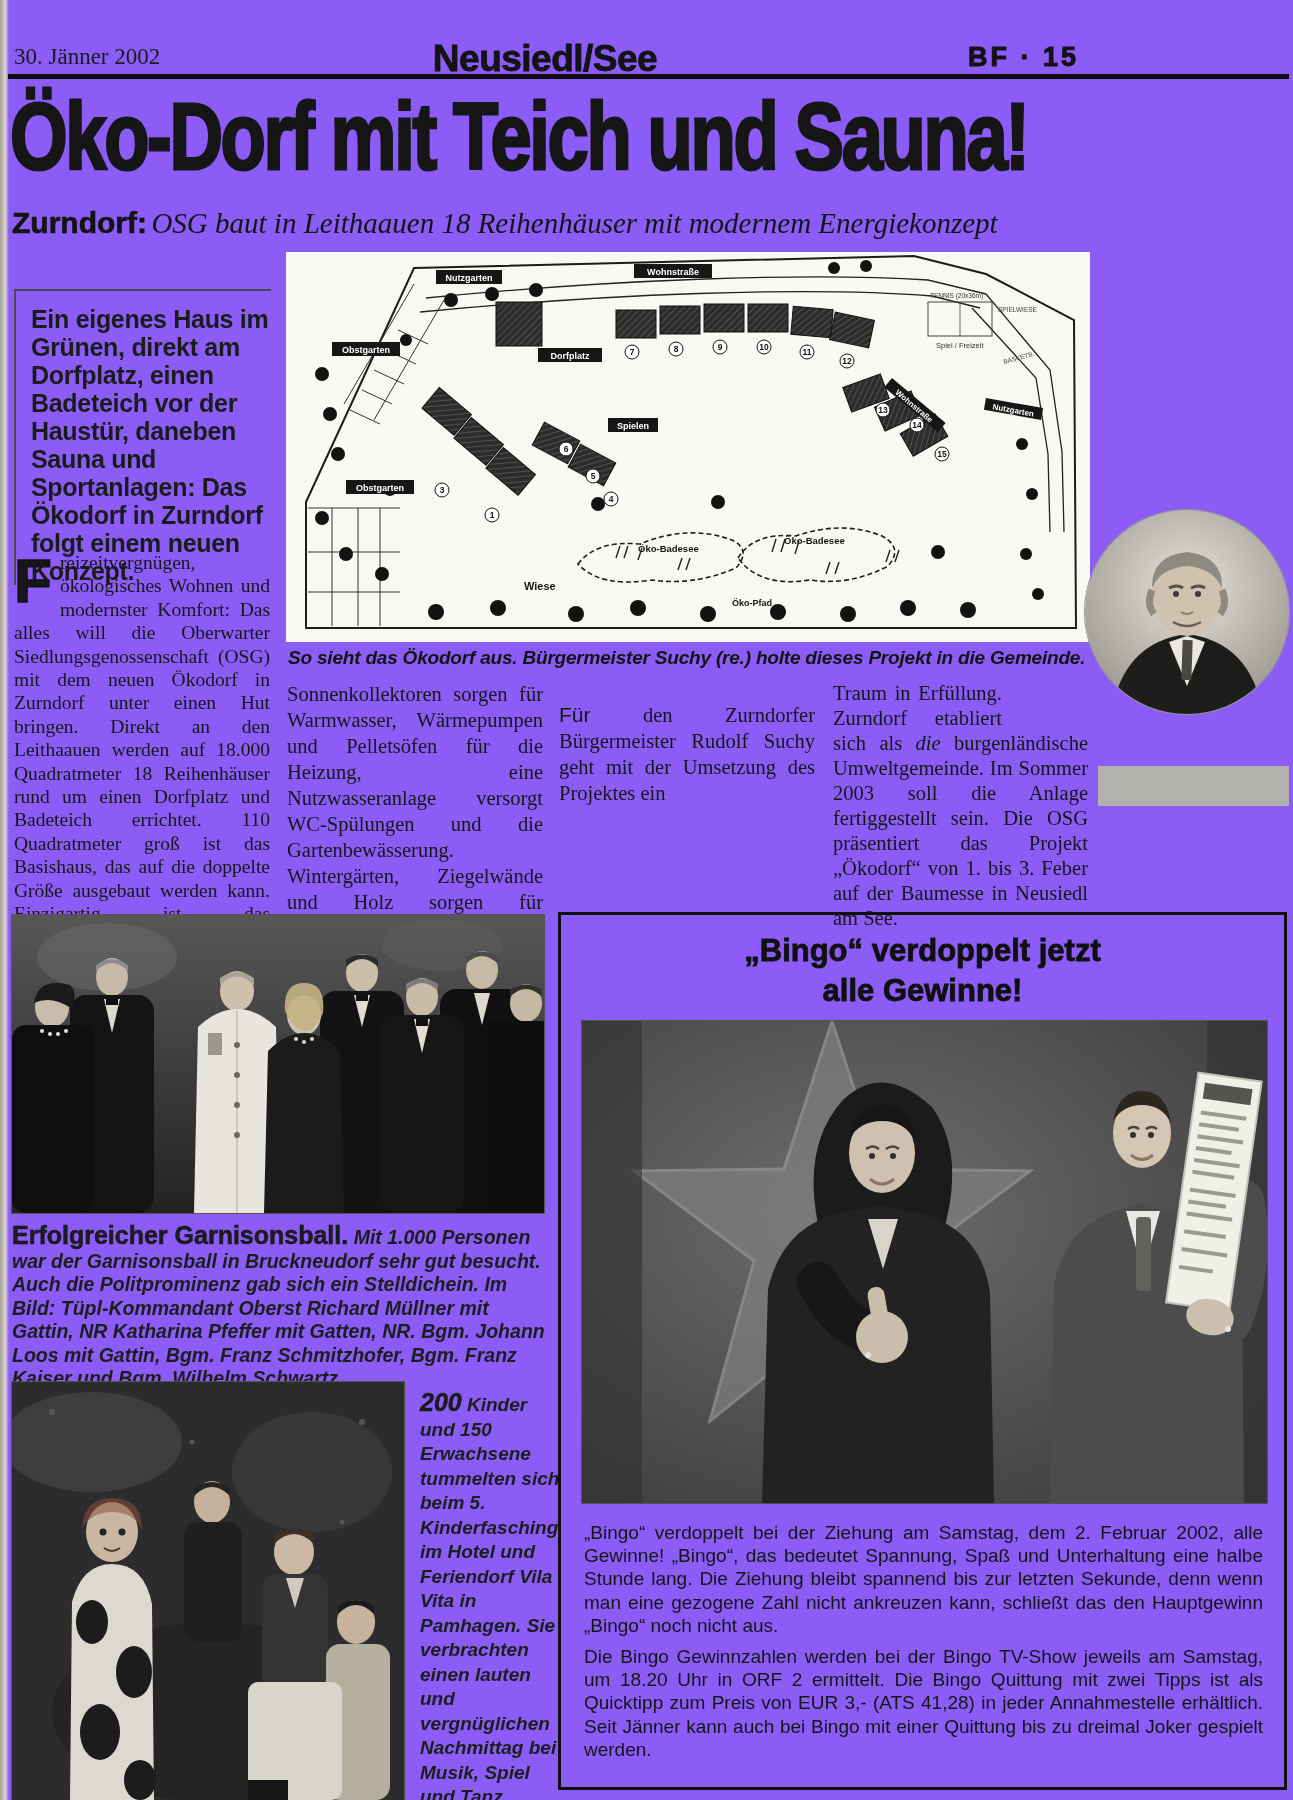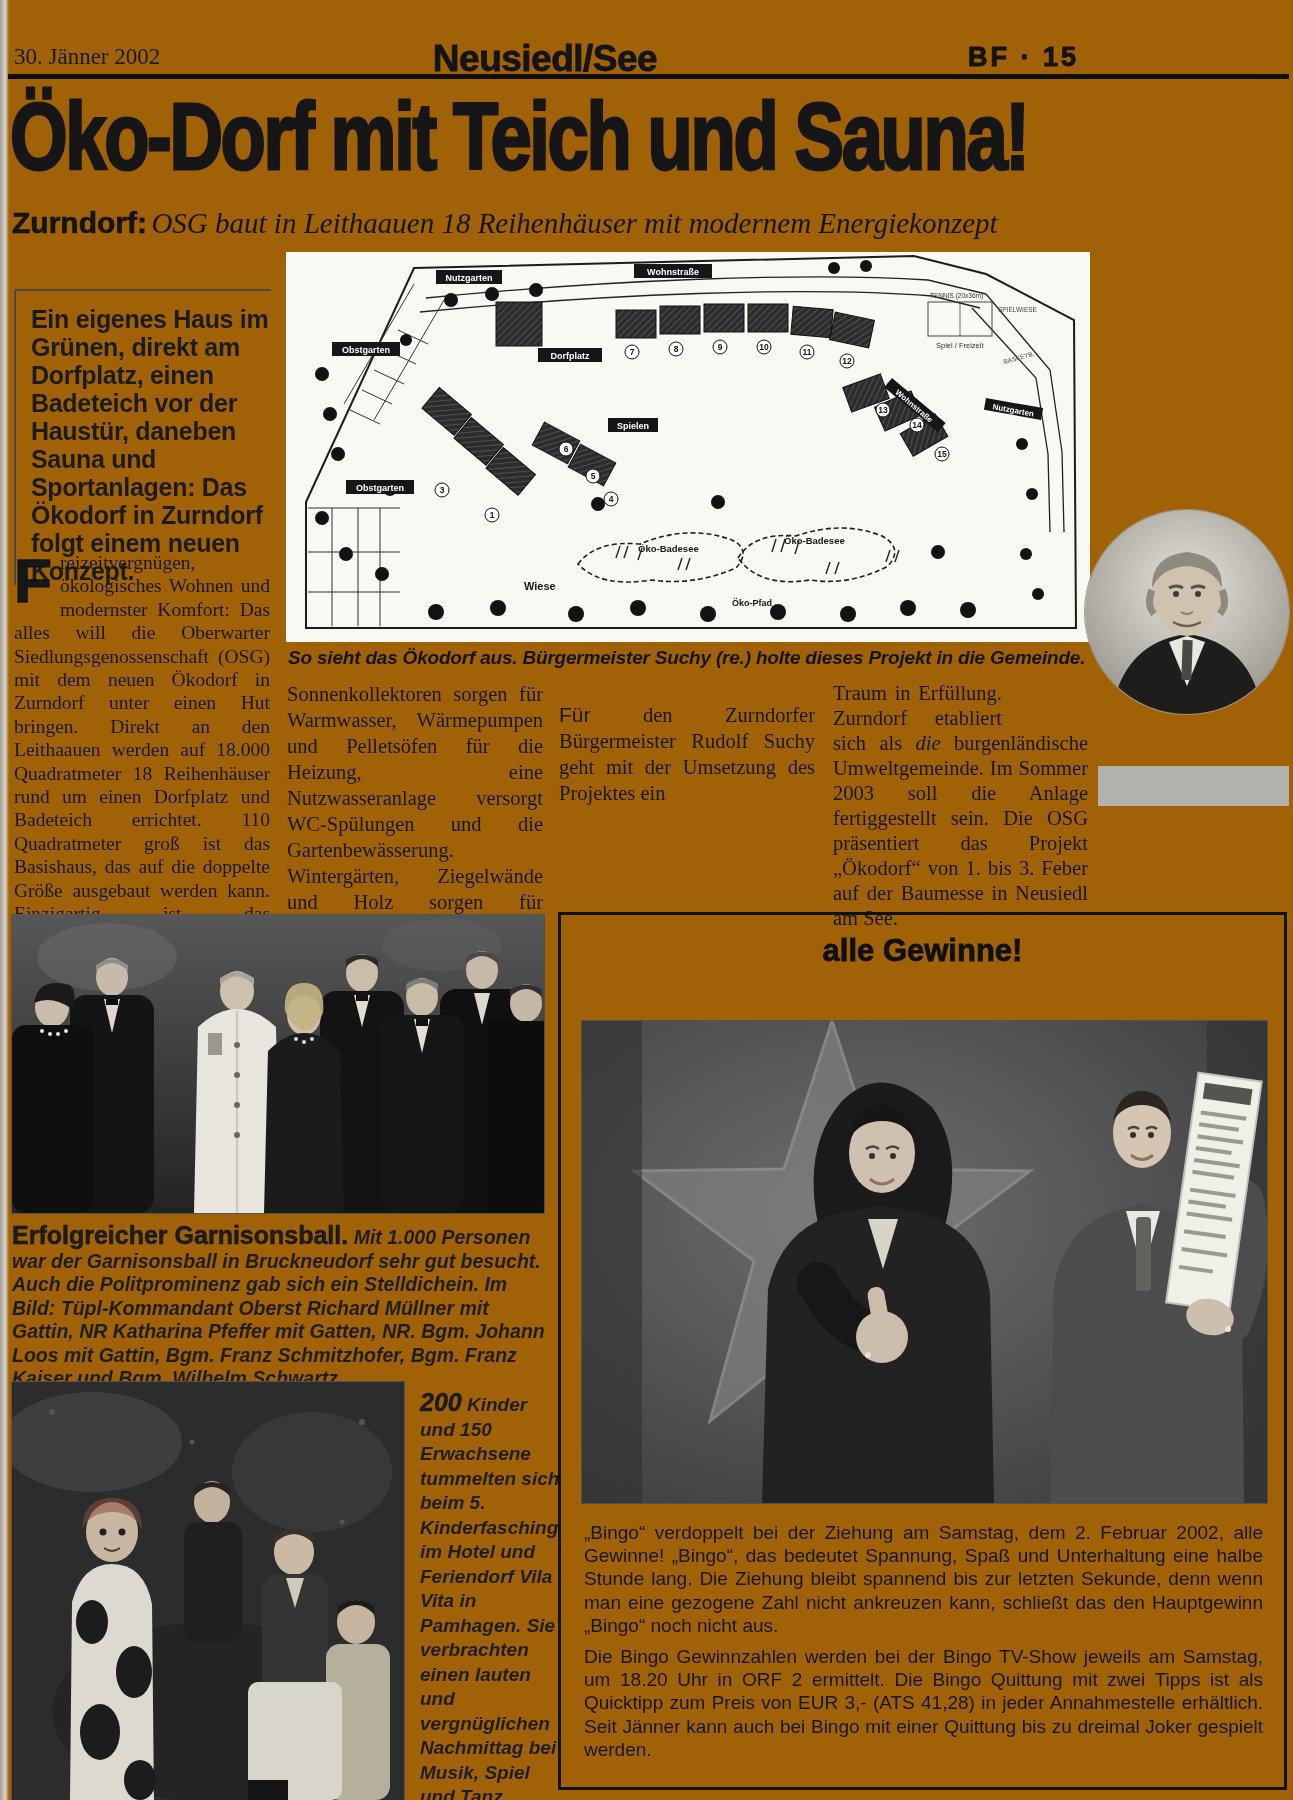--- a/index.html
+++ b/index.html
@@ -1,16 +1,16 @@
 <!DOCTYPE html>
 <html lang="de"><head>
 <meta charset="utf-8">
 <style>
   html,body{margin:0;padding:0;background:#777;}
-  #page{position:relative;width:1293px;height:1800px;margin:0 auto;background:#a16207;
+  #page{position:relative;width:1293px;height:1800px;margin:0 auto;background:#8b5cf6;
         overflow:hidden;font-family:"Liberation Sans",sans-serif;color:#141414;}
   .abs{position:absolute;}
   .serif{font-family:"Liberation Serif",serif;}
 
   .edge-strip{left:0;top:0;width:9px;height:1800px;
       background:linear-gradient(to right,#a39f96,#d8d5cc 60%,rgba(216,213,204,0));}
 
   .mast-date{left:14px;top:44px;font-family:"Liberation Serif",serif;font-size:23px;color:#1a1a1a;}
   .mast-section{left:545px;top:38px;transform:translateX(-50%);font-weight:700;font-size:37px;
       letter-spacing:-0.5px;-webkit-text-stroke:0.8px #111;}
@@ -433,20 +433,21 @@
           <circle cx="330" cy="140" r="2.5"></circle>
         </g>
     </svg>
   </div>
   <div class="abs kf-caption">
     <span class="lead">200</span><span> Kinder und 150 Erwachsene tummelten sich beim 5. Kinderfasching im Hotel und Feriendorf Vila Vita in Pamhagen. Sie verbrachten einen lauten und vergnüglichen Nachmittag bei Musik, Spiel und Tanz.</span>
   </div>
 
   <div class="abs bingo-box">
     <div class="bingo-h">
+      <div>„Bingo“ verdoppelt jetzt</div>
       <div>alle Gewinne!</div>
     </div>
     <div class="bingo-photo photo-frame">
       <svg width="685" height="482" viewBox="0 0 685 482">
         <defs>
             <radialGradient id="bg2" cx="40%" cy="40%" r="80%">
           <stop offset="0%" stop-color="#6e6e6e"></stop>
               <stop offset="100%" stop-color="#3a3a3a"></stop>
         </radialGradient>
           </defs>

